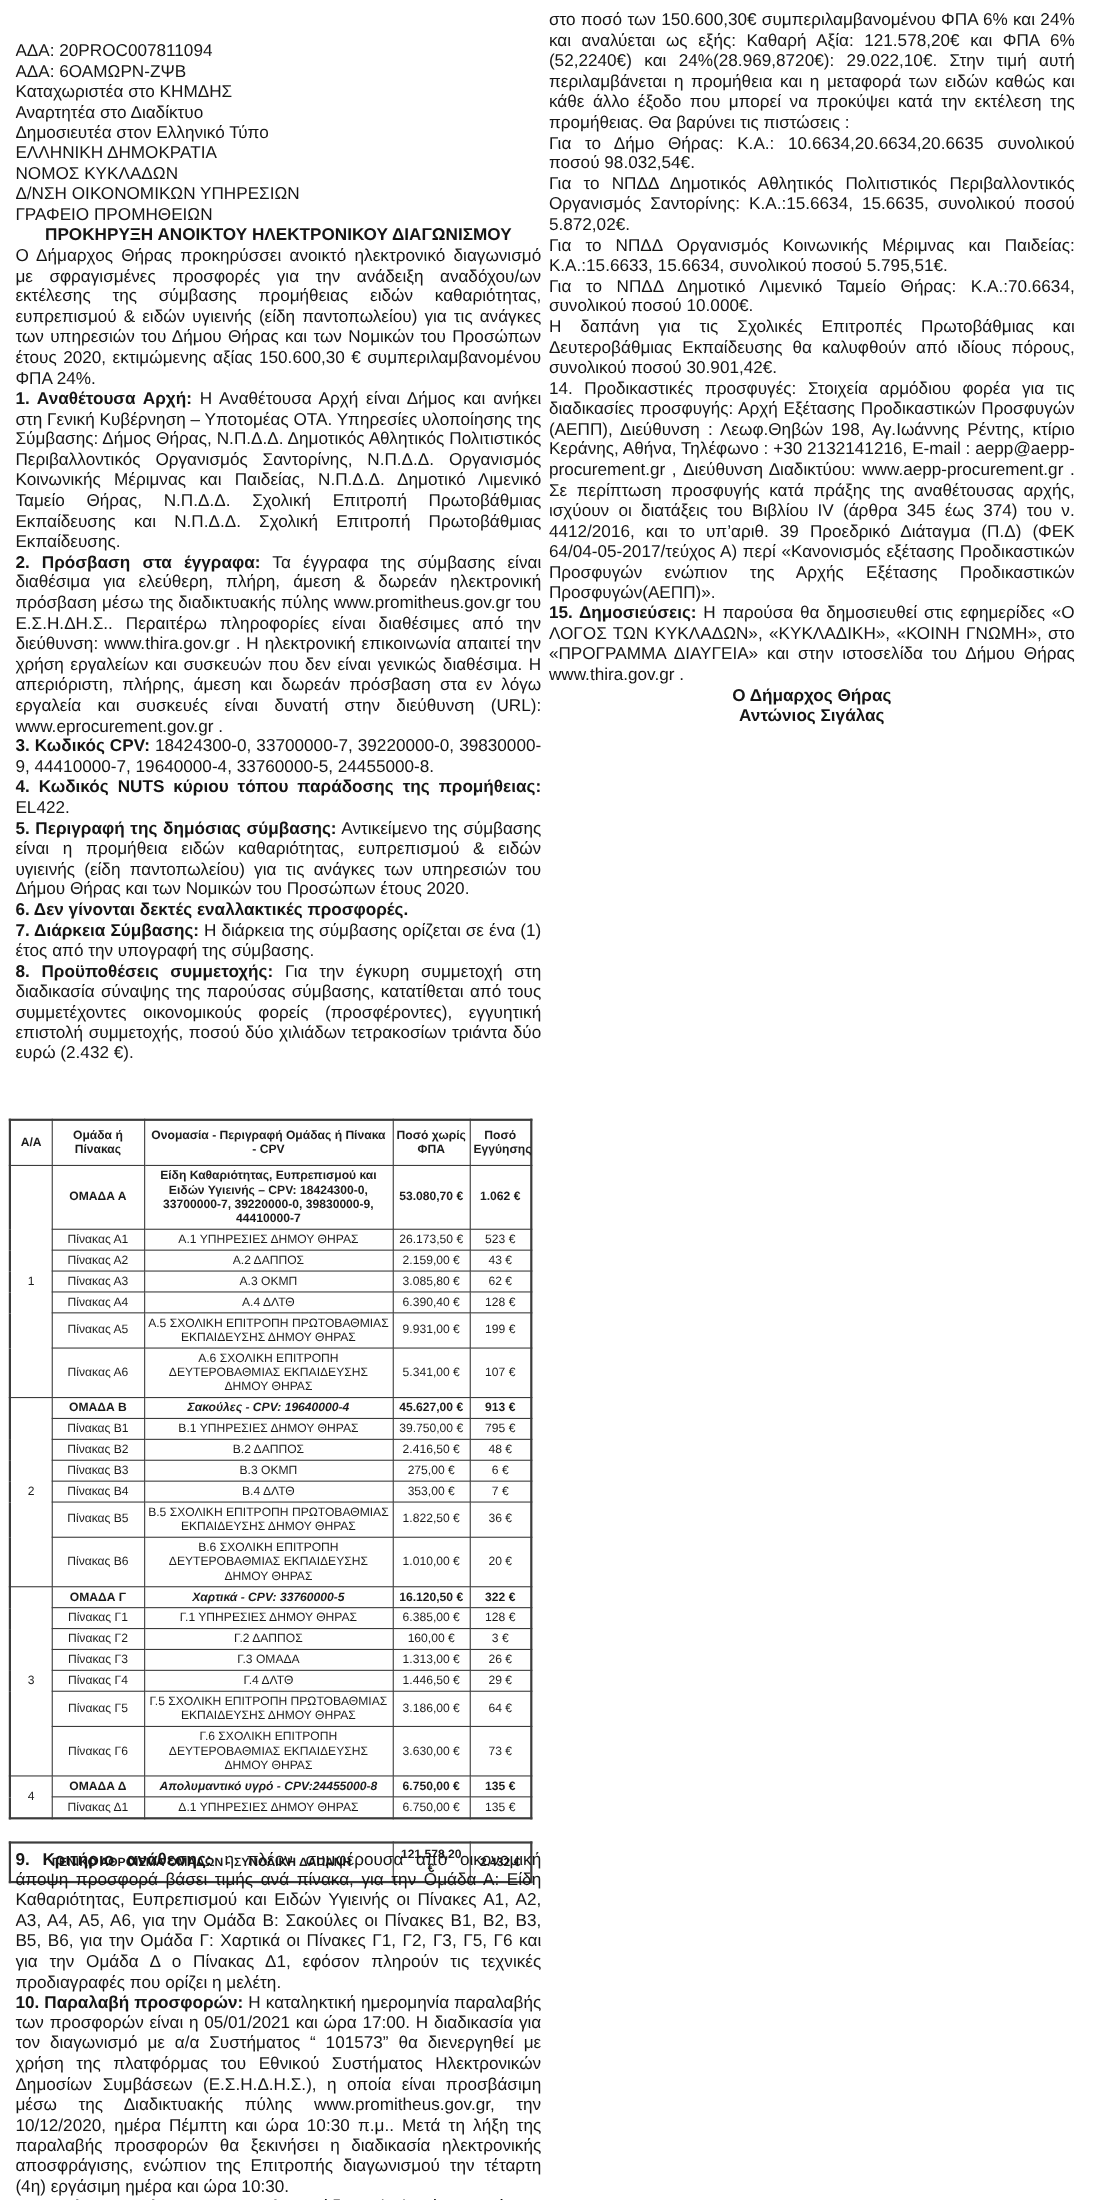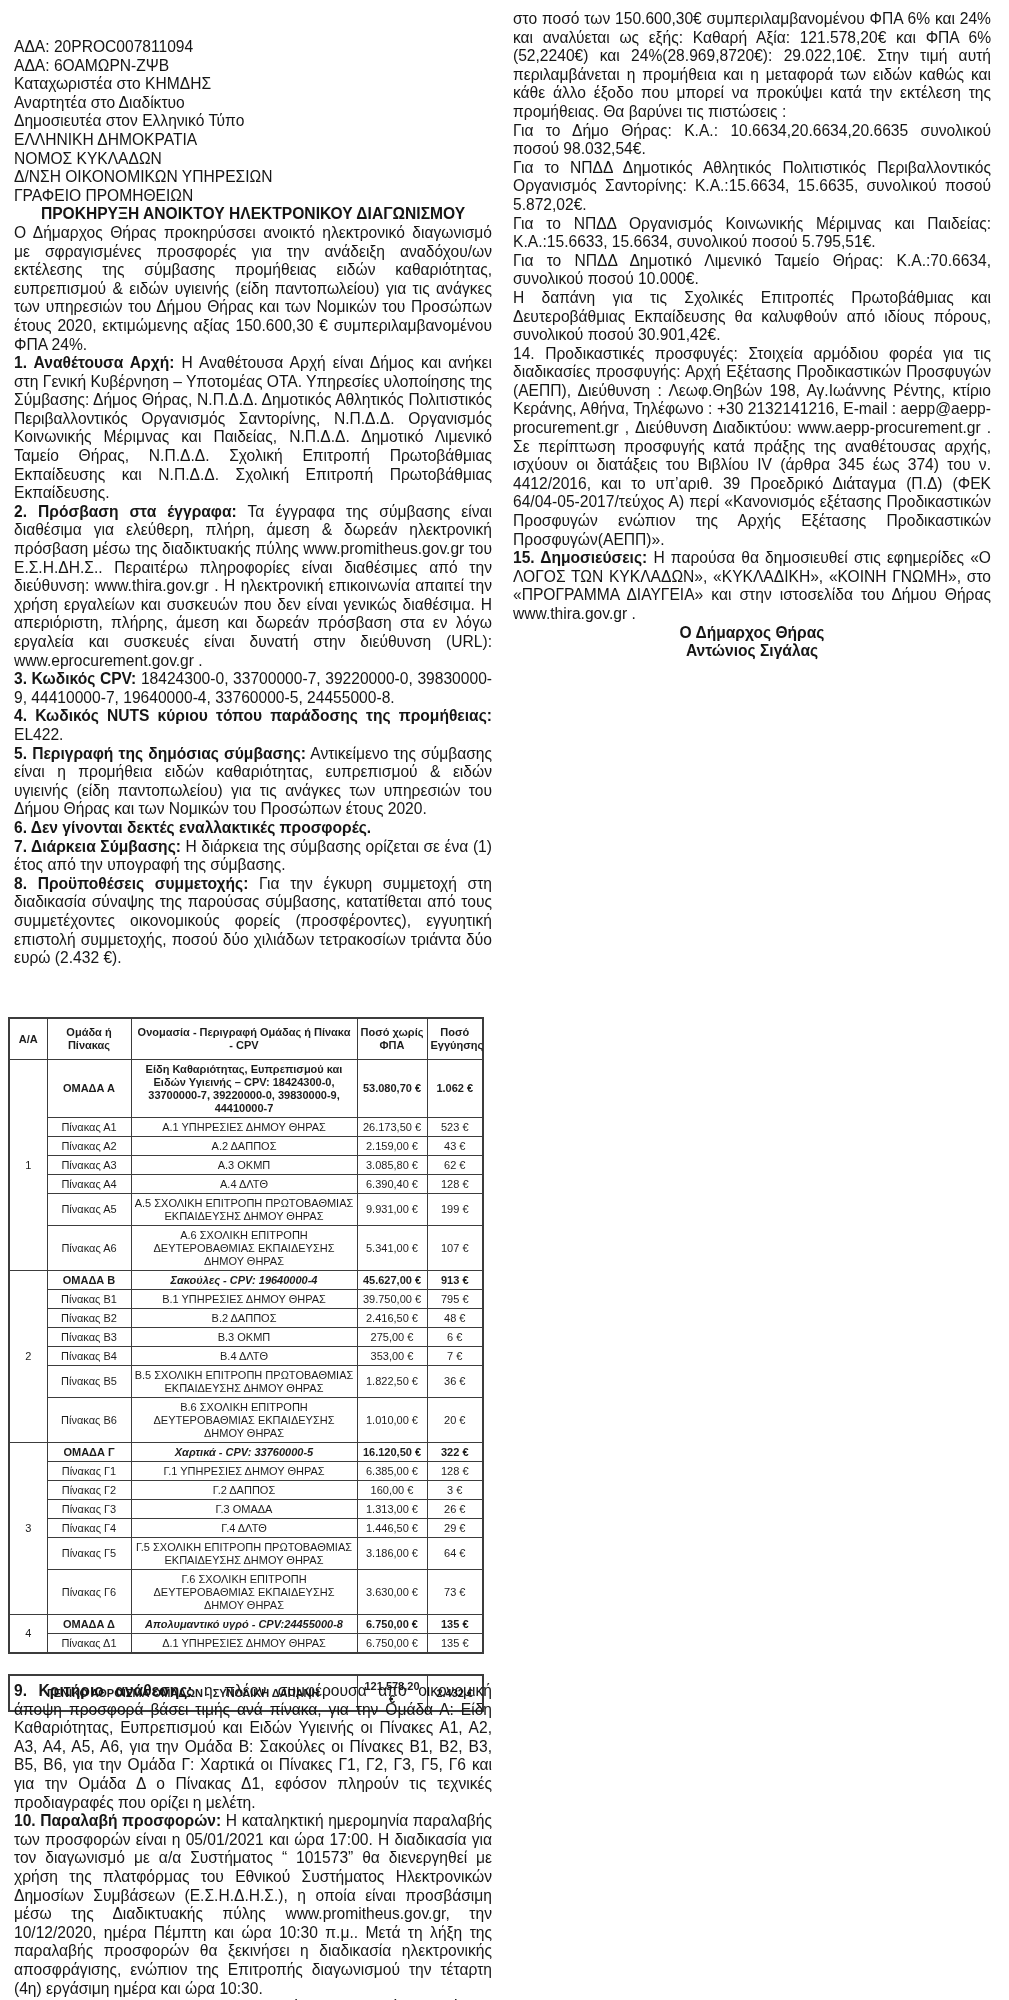--- a/index.html
+++ b/index.html
@@ -5,21 +5,21 @@
 <style>
   html,body{margin:0;padding:0;background:#ffffff;}
   .page{
     position:relative;width:1009px;height:2000px;background:#ffffff;
     font-family:"Liberation Sans","DejaVu Sans",sans-serif;color:#161616;
     overflow:hidden;
   }
   .textcol{font-size:15.6px;line-height:18.6px;text-align:justify;}
   .top-text{position:absolute;left:14px;top:38px;width:478px;height:979px;overflow:hidden;}
   .bottom-text{position:absolute;left:14px;top:1682px;width:478px;height:350px;overflow:hidden;}
-  .right-col{position:absolute;left:513px;top:10px;width:478px;height:1980px;overflow:hidden;}
+  .right-col{position:absolute;left:499px;top:10px;width:478px;height:1980px;overflow:hidden;}
   .header-block div{white-space:nowrap;}
   .date-block{margin-top:37px;text-align:right;}
   .doc-title{text-align:center;font-weight:bold;margin:0;}
   .body-p{margin:0;}
   .lead{font-weight:bold;}
   .sig{ text-align:center;font-weight:bold;margin:0;}
   
   .table-block{position:absolute;left:8px;top:1017px;width:474px;}
   table.tbl{border-collapse:collapse;table-layout:fixed;width:474px;
     font-size:11px;line-height:13px;color:#1c1c1c;}

